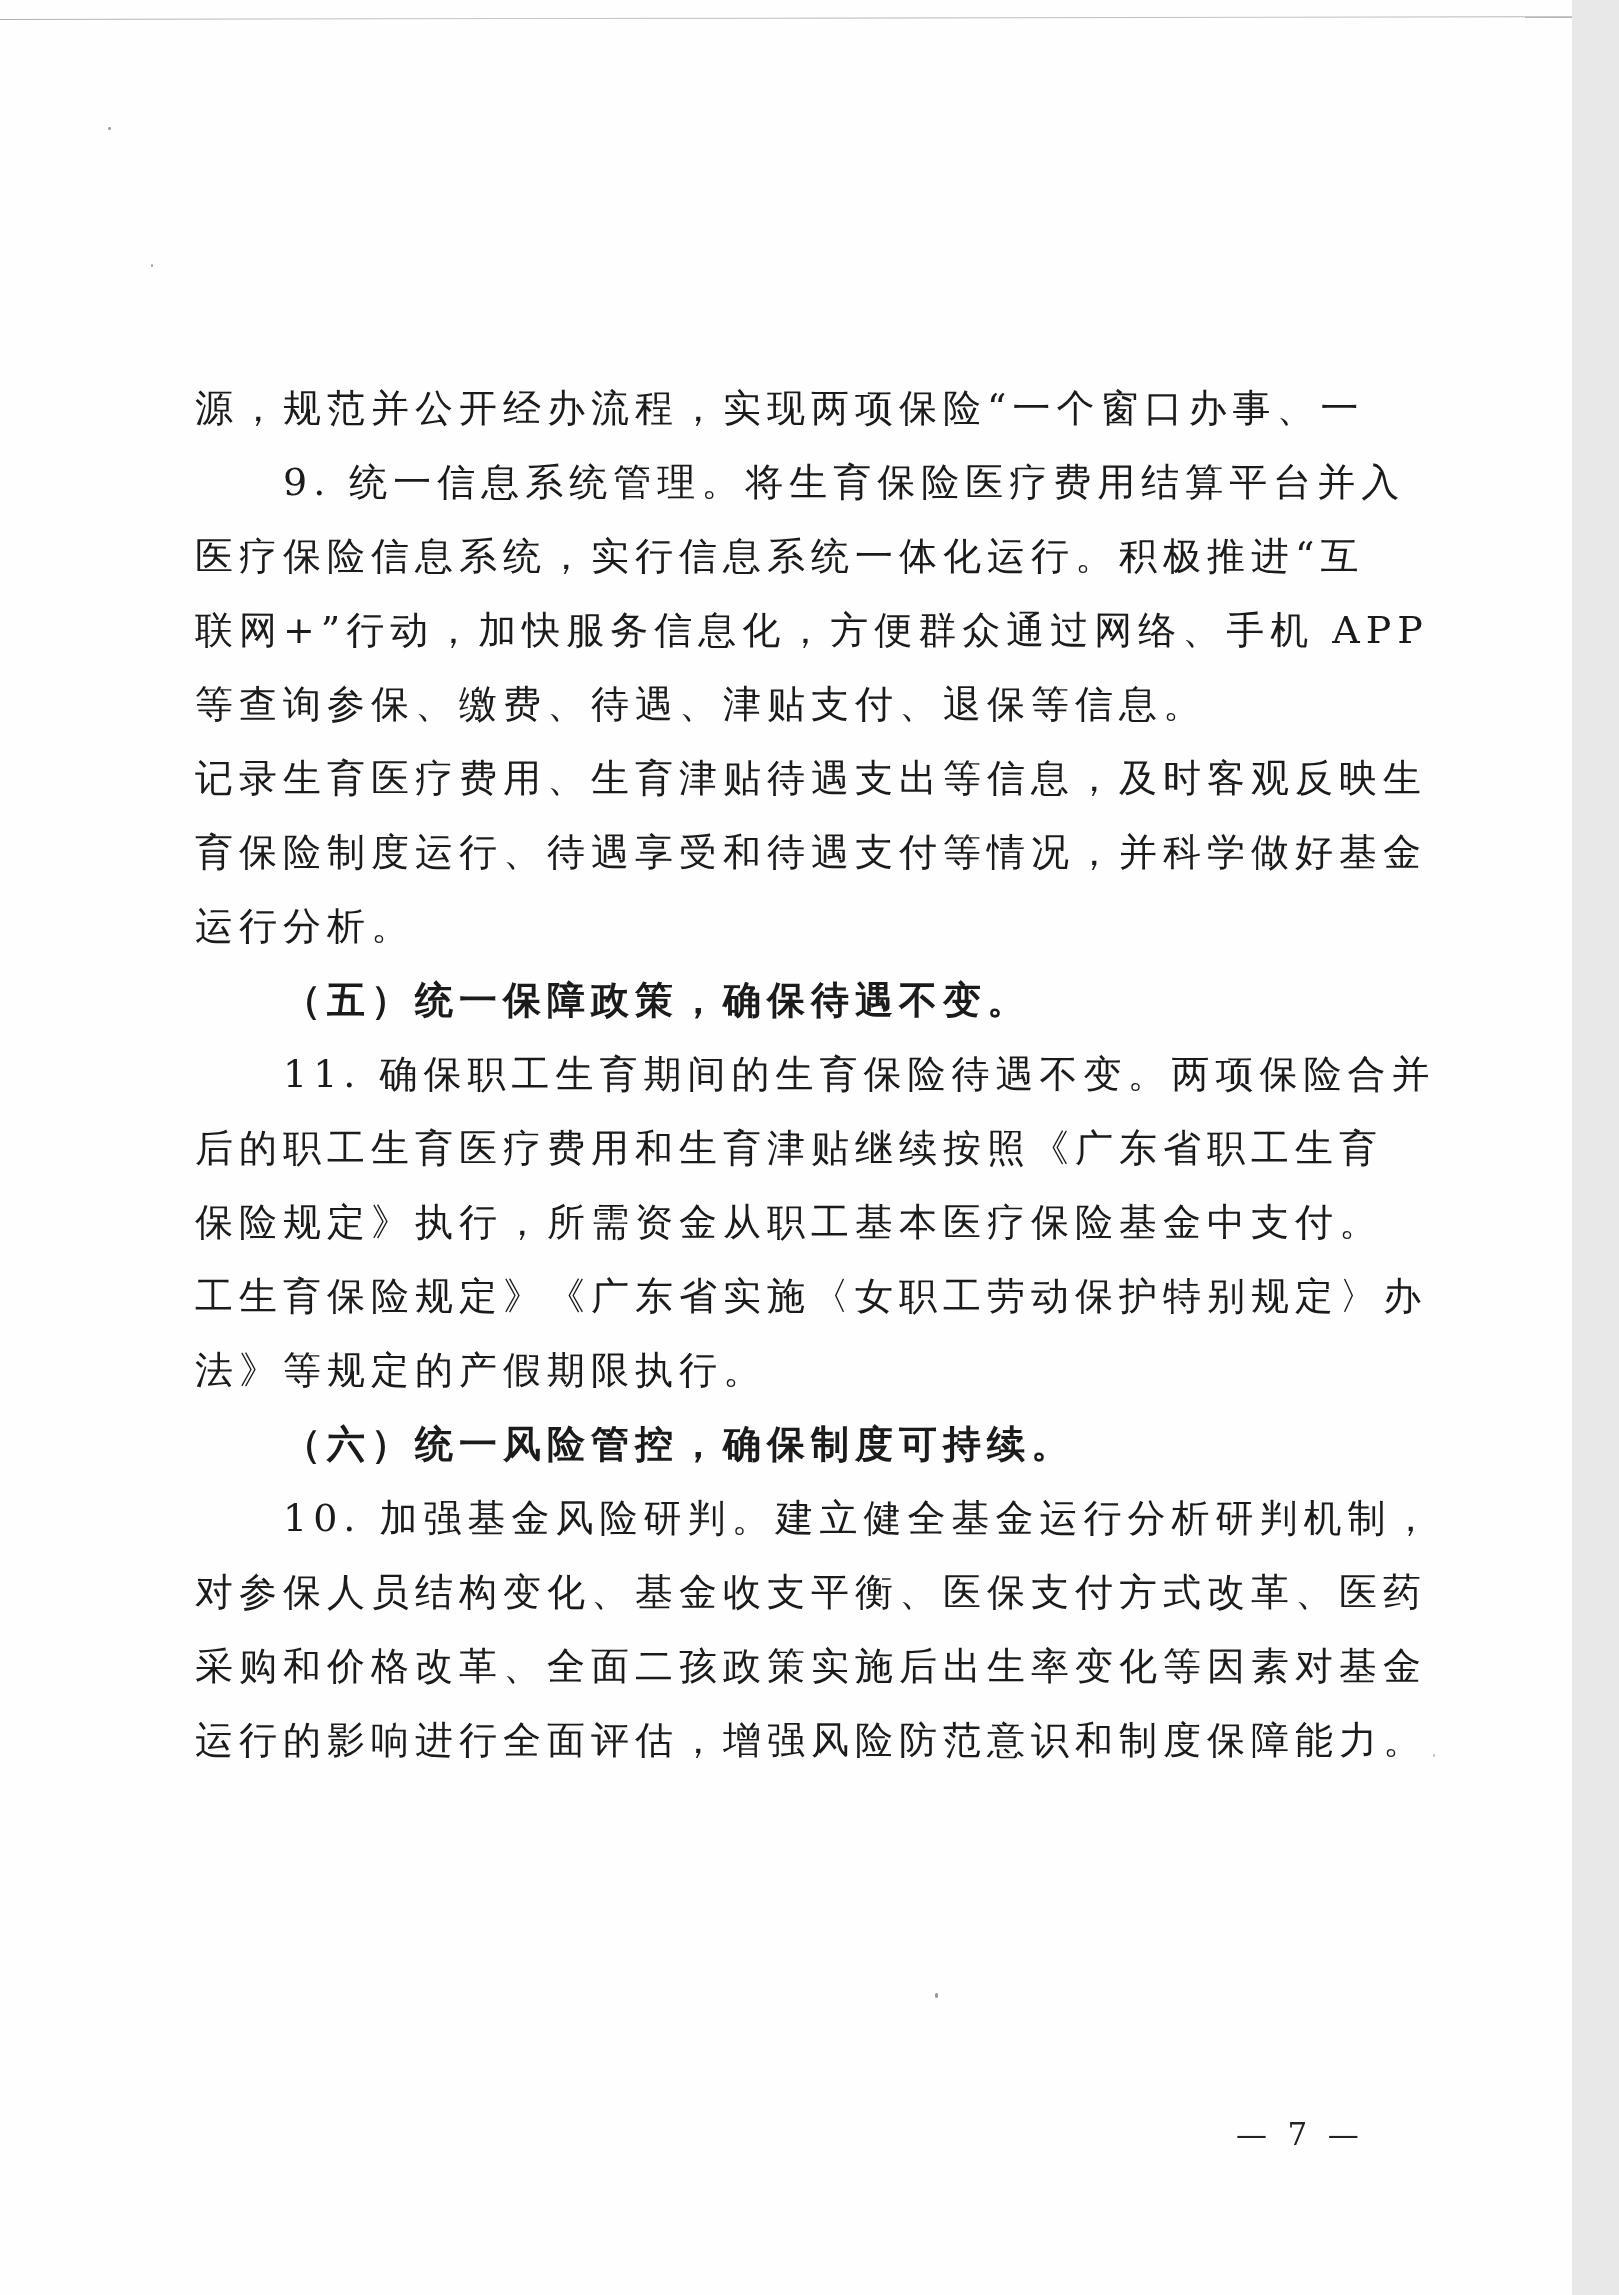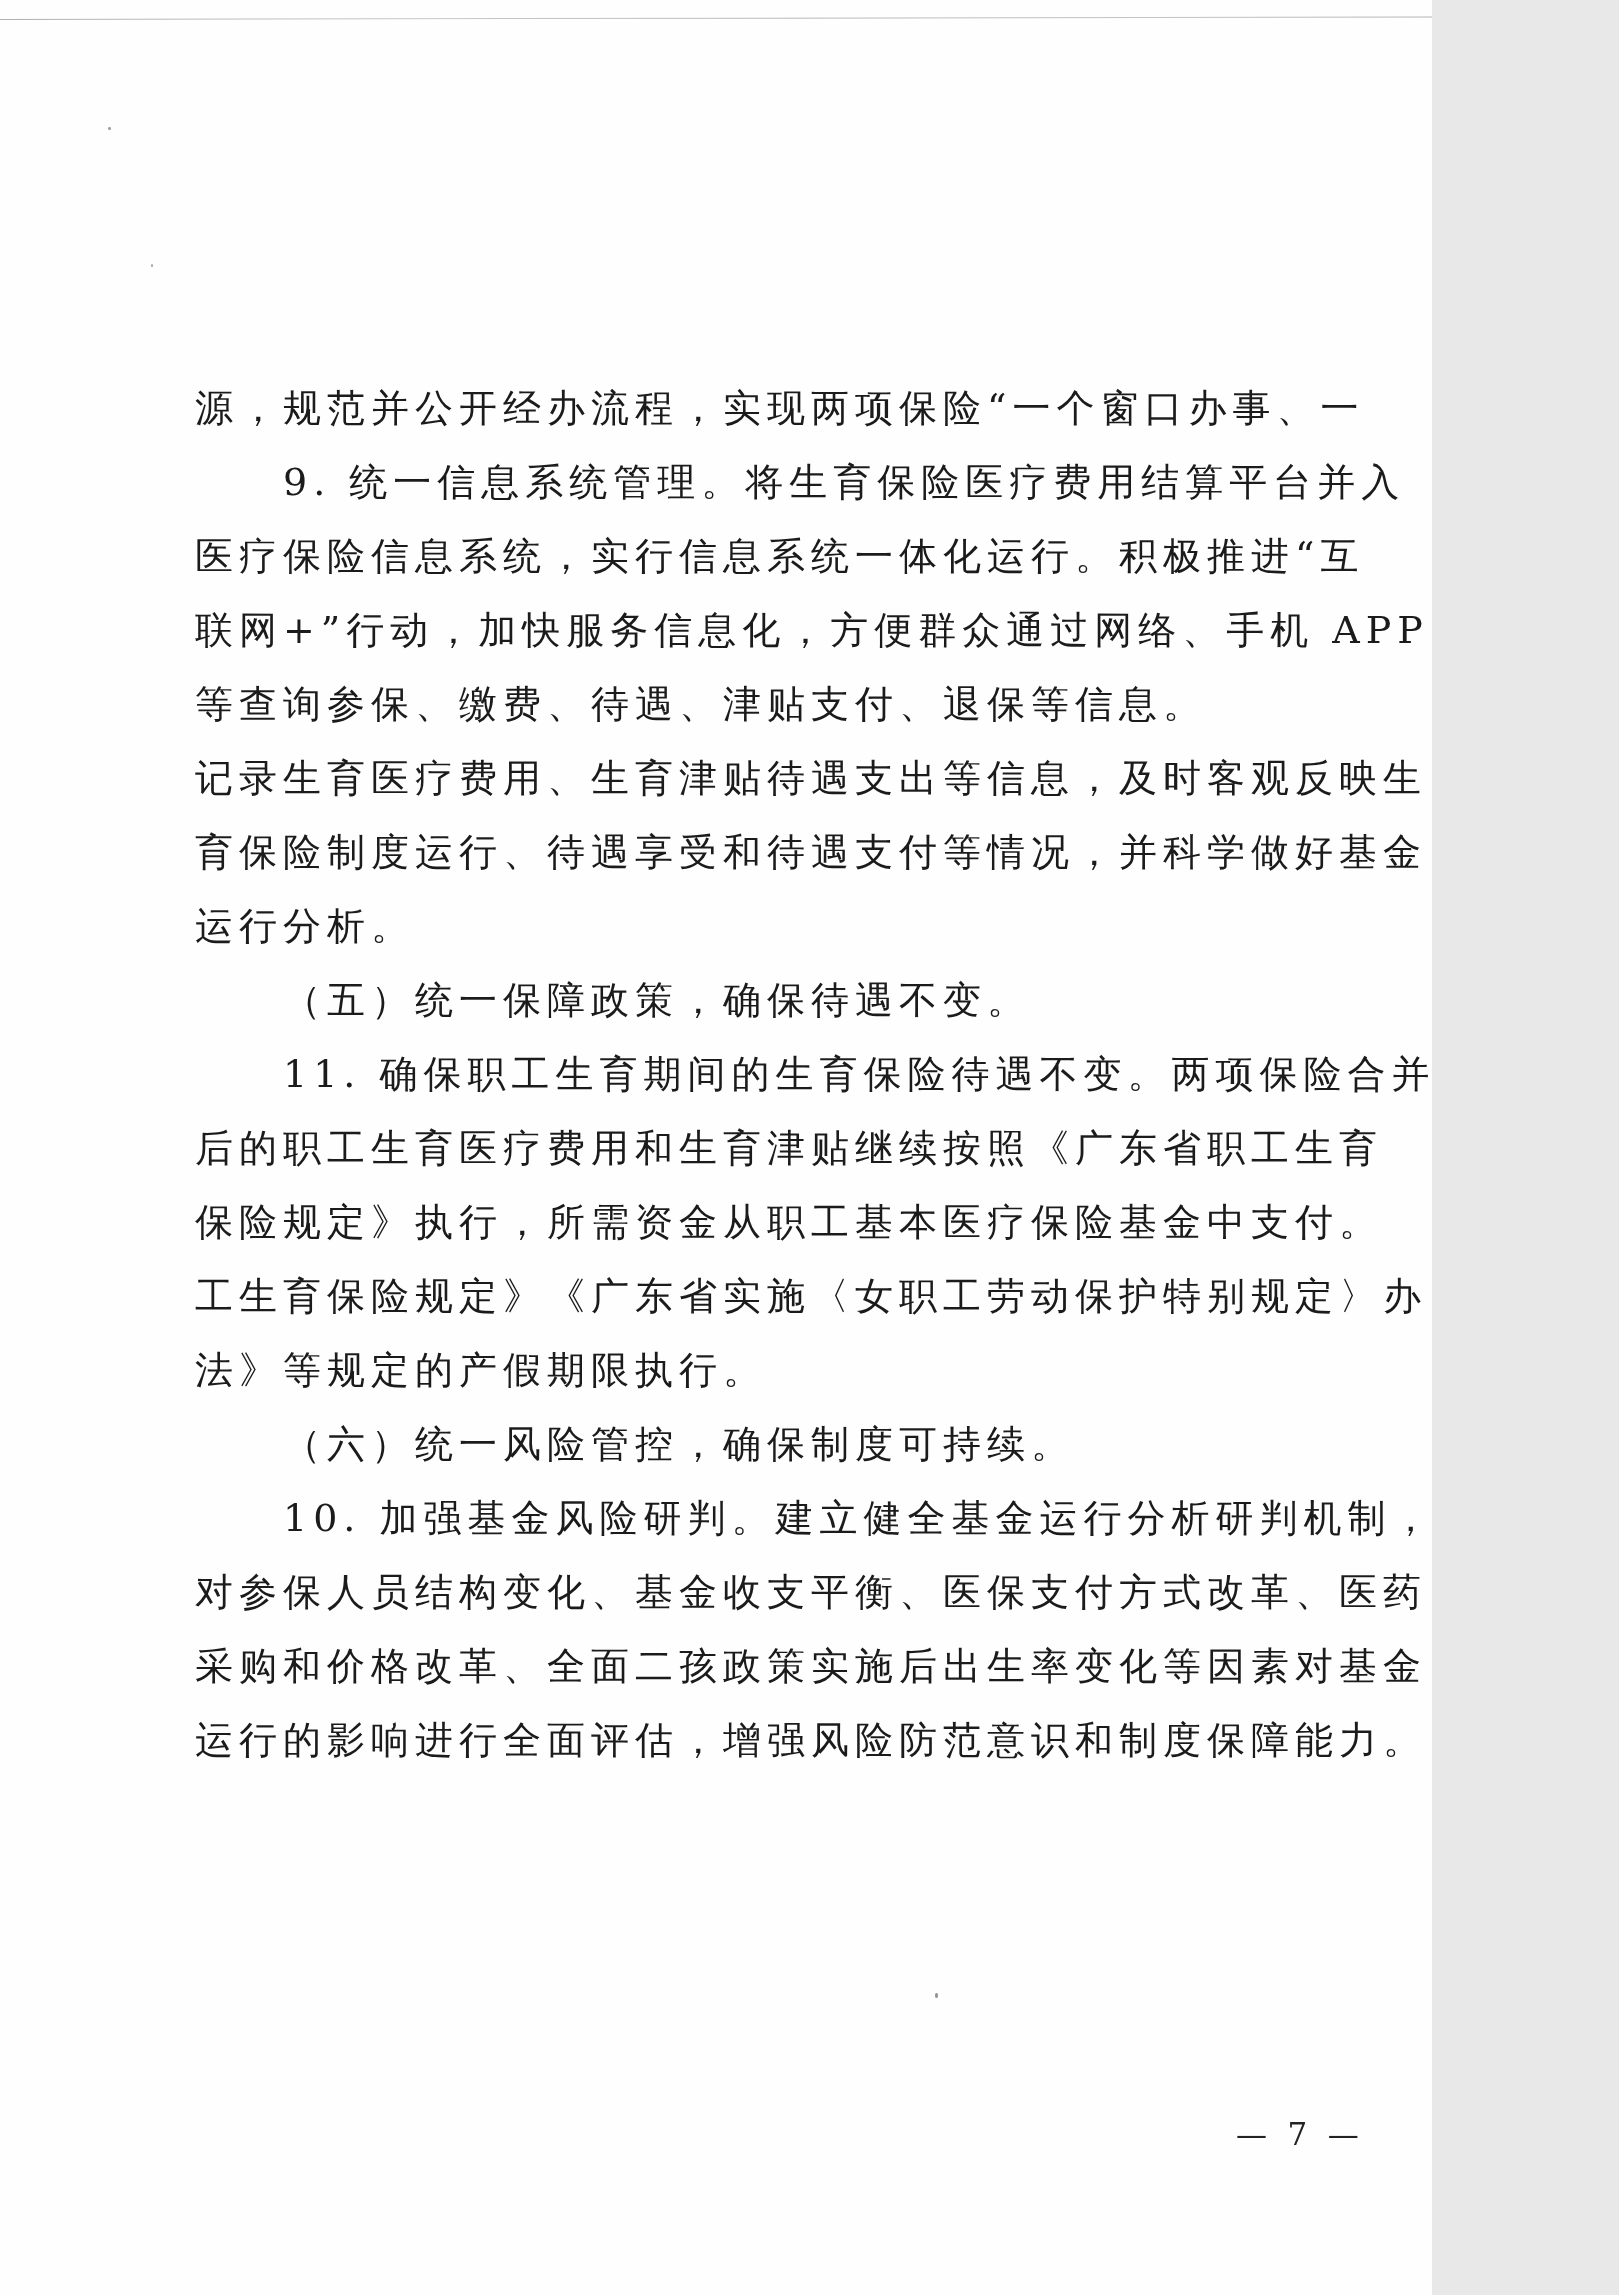--- a/index.html
+++ b/index.html
@@ -2,21 +2,21 @@
 <html style="font-size:10.6px"><head>
 <meta charset="utf-8">
 <style>
   html, body {
     margin: 0;
     padding: 0;
     background: #e8e8e8;
   }
   .page {
     position: relative;
-    width: 1432px;
+    width: 1572px;
     height: 2295px;
     background: #fefefe;
     overflow: hidden;
     font-family: "DejaVu Serif", "Liberation Serif", serif;
     color: #1b1b1b;
   }
   .scan-line {
     position: absolute;
     top: 19px;
     left: 0;
@@ -38,21 +38,21 @@
     width: 1235px;
     font-size: 38px;
     letter-spacing: 6px;
   }
   .line {
     height: 74px;
     line-height: 74px;
     white-space: nowrap;
   }
   .line.indent { text-indent: 88px; }
-  .line.heading { font-weight: normal; }
+  .line.heading { font-weight: bold; }
   .page-number {
     position: absolute;
     top: 2116px;
     left: 1236px;
     font-size: 31px;
     letter-spacing: 5.3px;
     color: #232323;
     white-space: nowrap;
   }
   .speck {

